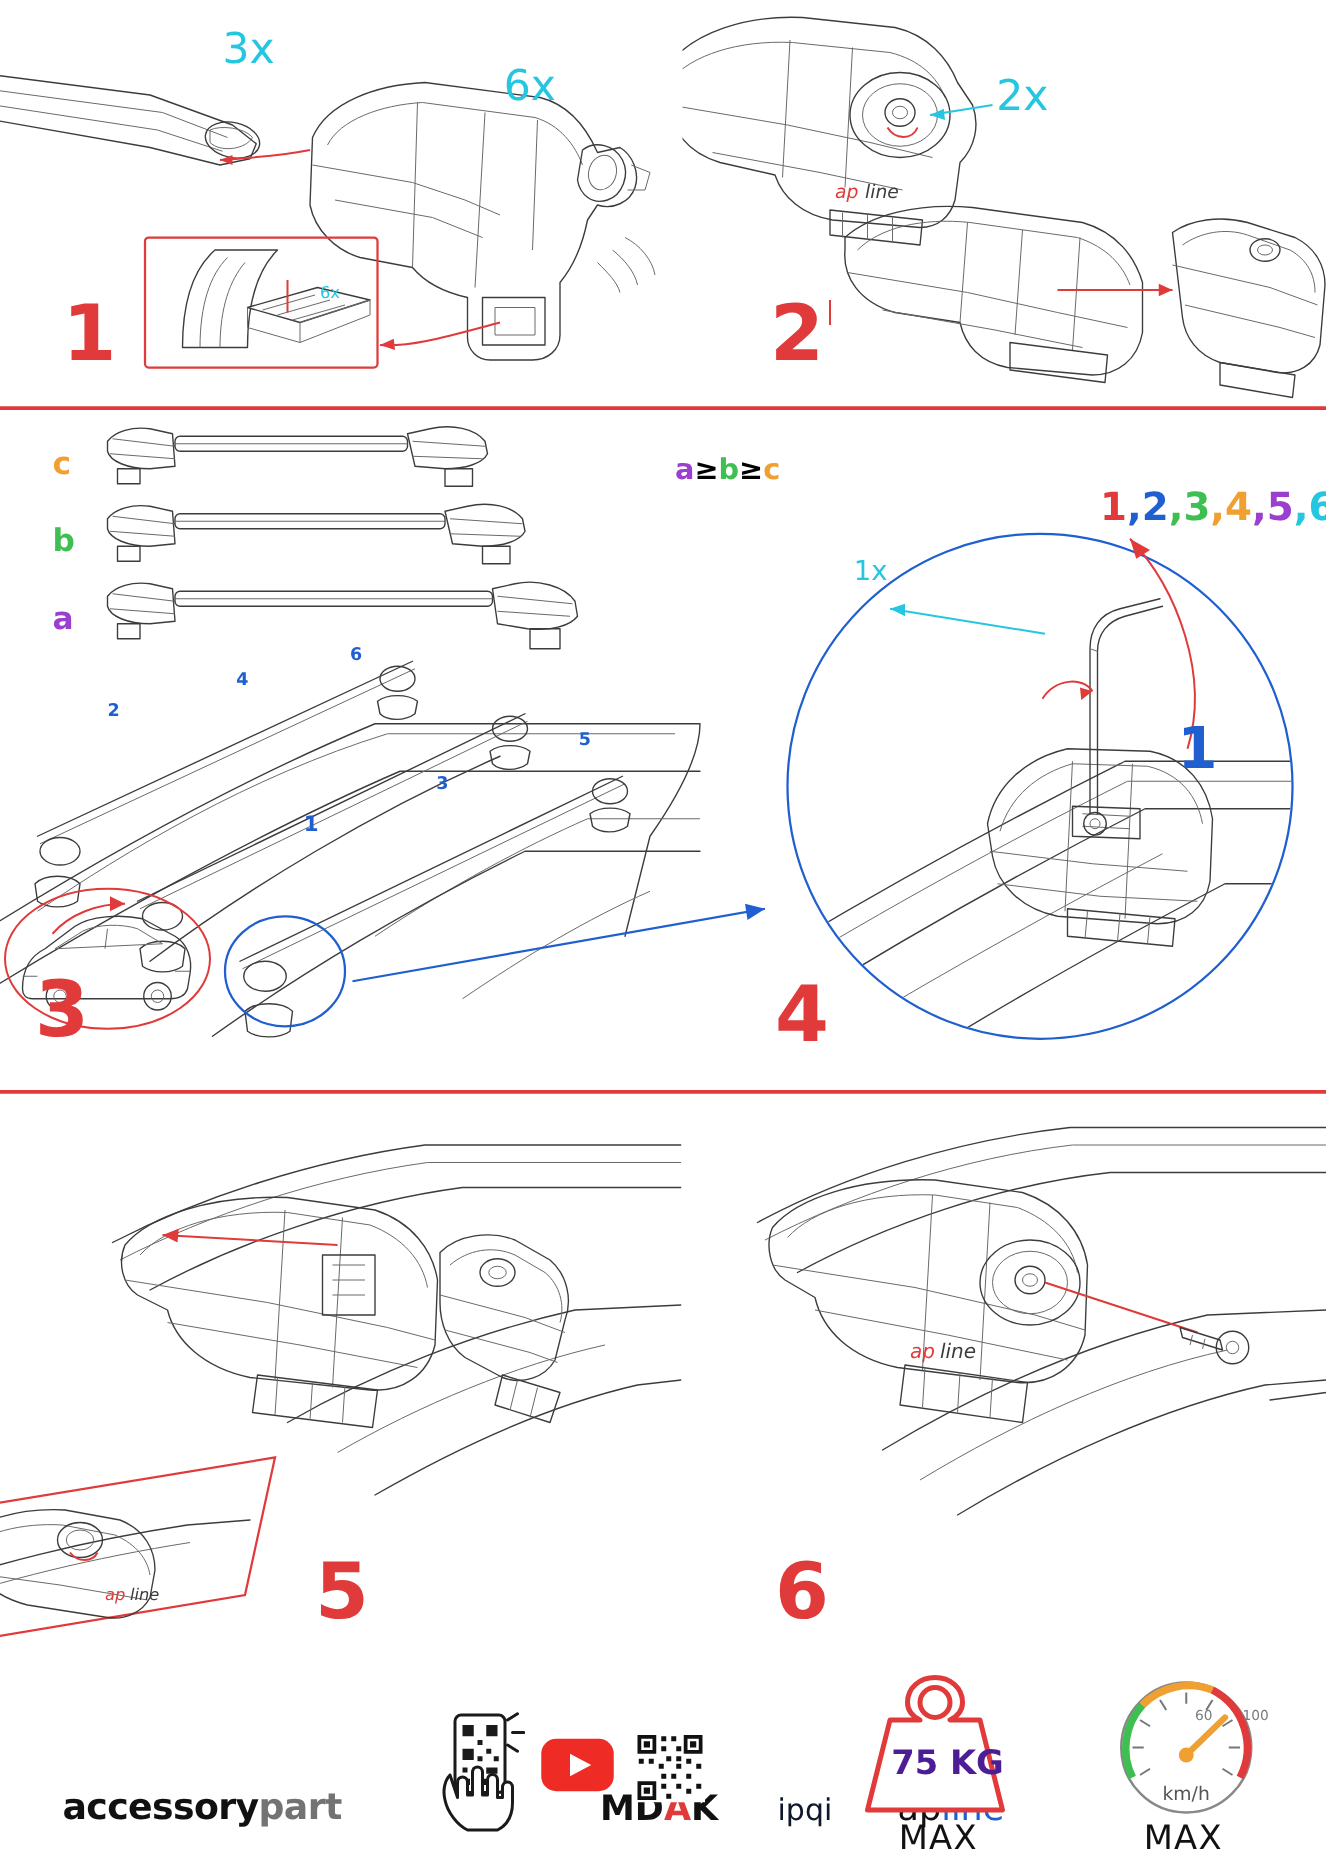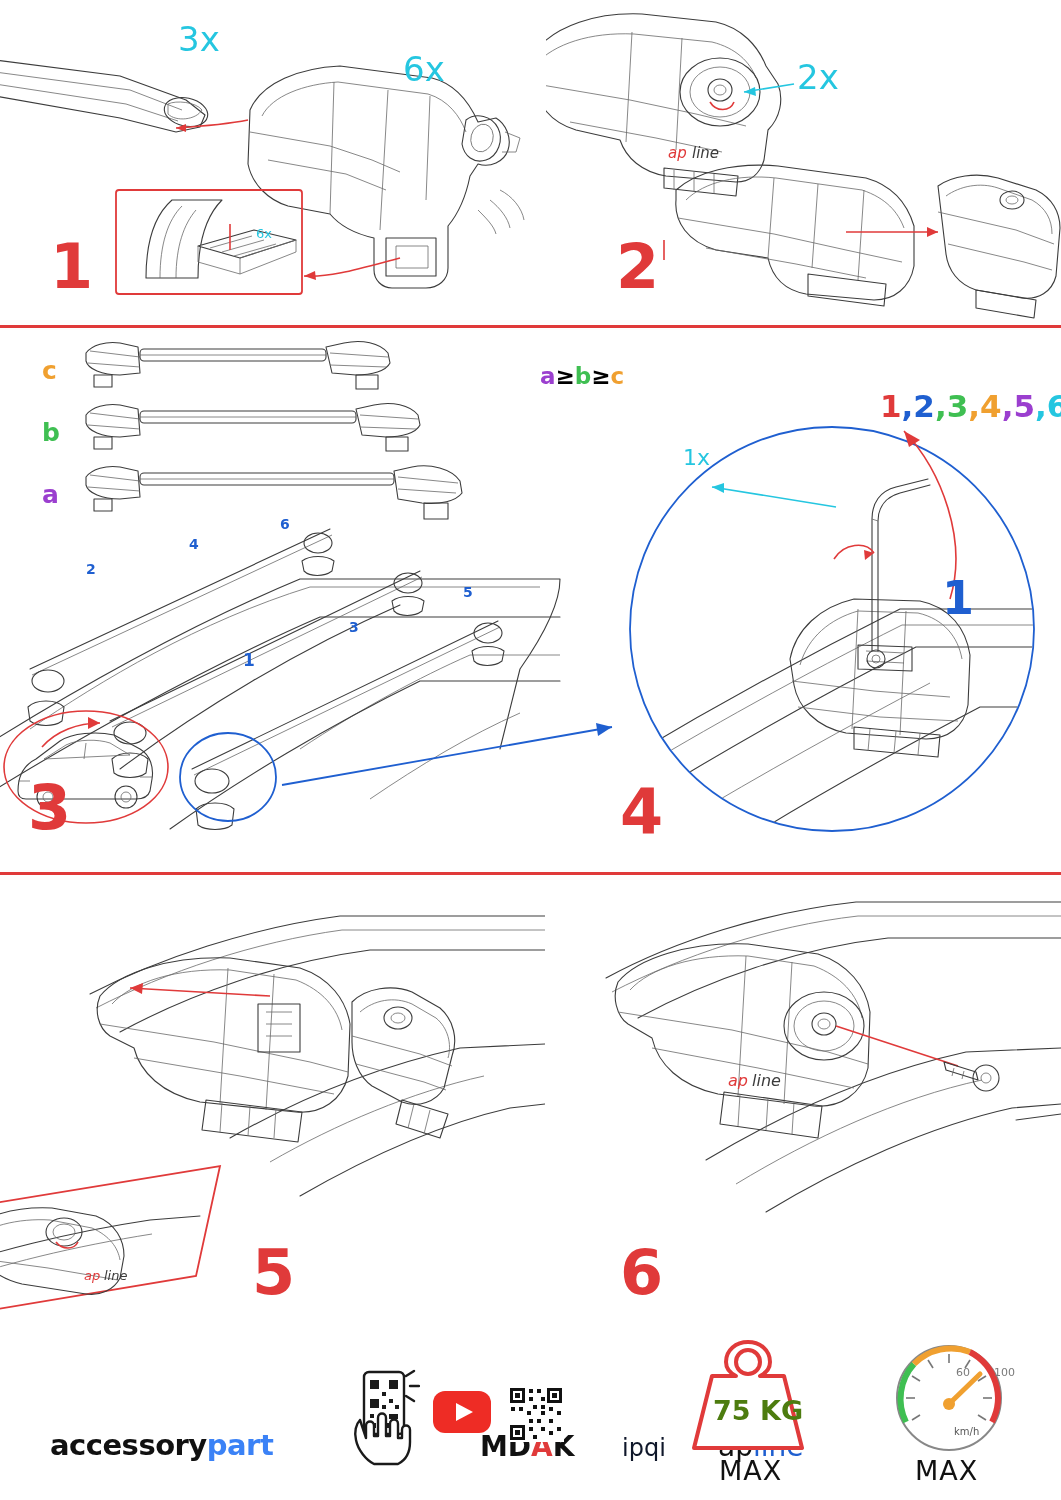--- a/index.html
+++ b/index.html
@@ -130,21 +130,21 @@
   }
   .brand-accessorypart {
     position: absolute;
     left: 50px; top: 78px;
     font-family: "DejaVu Sans", sans-serif;
     font-size: 29px;
     font-weight: 700;
     color: #111111;
     letter-spacing: -0.5px;
   }
-  .brand-accessorypart .part { color: #3b82f6; }
+  .brand-accessorypart .part { color: #737373; }
 
   .brand-mdak {
     position: absolute;
     left: 480px; top: 80px;
     font-family: "DejaVu Sans", sans-serif;
     font-size: 28px;
     font-weight: 700;
     color: #111111;
     letter-spacing: 0px;
   }
@@ -174,29 +174,28 @@
     font-size: 27px;
     font-weight: 400;
     color: #111111;
     letter-spacing: 1px;
   }
   .weight-text {
     position: absolute;
     font-family: "DejaVu Sans", sans-serif;
     font-size: 27px;
     font-weight: 700;
-    color: #4d7c0f;
+    color: #4c1d95;
     letter-spacing: 0px;
   }
   .speed-unit {
     position: absolute;
     font-family: "DejaVu Sans", sans-serif;
-    font-size: 10px;
+    font-size: 15px;
     color: #555555;
-    margin-left: 24px;
   }
   .speed-tick {
     position: absolute;
     font-family: "DejaVu Sans", sans-serif;
     font-size: 11px;
     color: #7a7a7a;
   }
 
   svg { display: block; }
   .ln { fill: none; stroke: #3c3c3c; stroke-width: 1.1; stroke-linejoin: round; stroke-linecap: round; }

